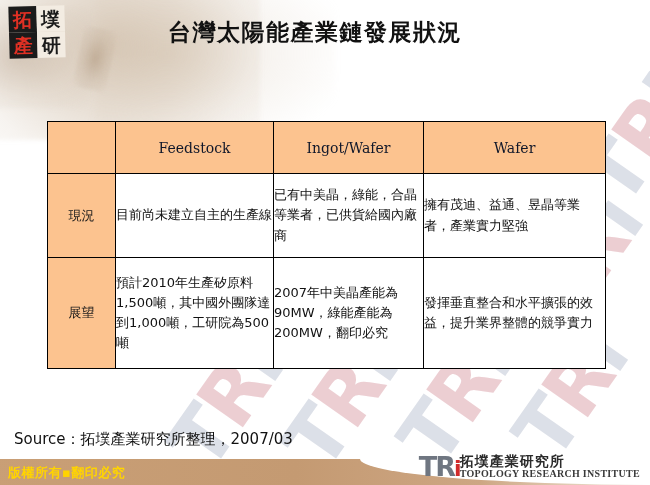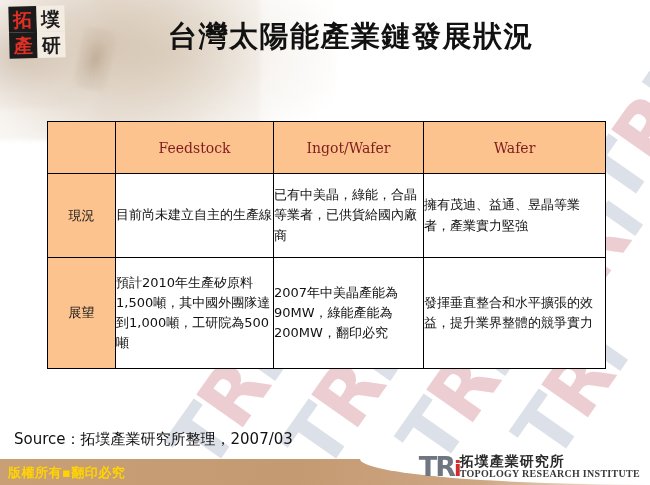--- a/index.html
+++ b/index.html
@@ -116,21 +116,21 @@
   .sc3 { background: #1b1b1b; color: #e03024; }
   .sc4 { background: #f3ece2; color: #1b1b1b; }
 
   
   #title {
     position: absolute;
     left: 168px; top: 17px;
     width: 420px;
     font-family: "DejaVu Serif", "Liberation Serif", serif;
     font-weight: bold;
-    font-size: 29px;
+    font-size: 23px;
     letter-spacing: 1.5px;
     color: #111111;
     white-space: nowrap;
   }
 
   
   #matrix {
     position: absolute;
     left: 47px; top: 121px;
     width: 558px;
@@ -148,21 +148,21 @@
   .col-ingot     { width: 150px; }
   .col-cell      { width: 182px; }
 
   .hdr {
     background: #fcc38f;
     height: 51px;
     text-align: center;
     font-family: "DejaVu Serif", "Liberation Serif", serif;
     font-weight: normal;
     font-size: 14px;
-    color: #7f1d1d;
+    color: #0f172a;
   }
   .hdr-blank { background: #fcc38f; }
 
   .rowlbl {
     background: #fcc38f;
     text-align: center;
     font-family: "DejaVu Sans", "Liberation Sans", sans-serif;
     font-size: 13px;
     color: #1a1a1a;
   }

